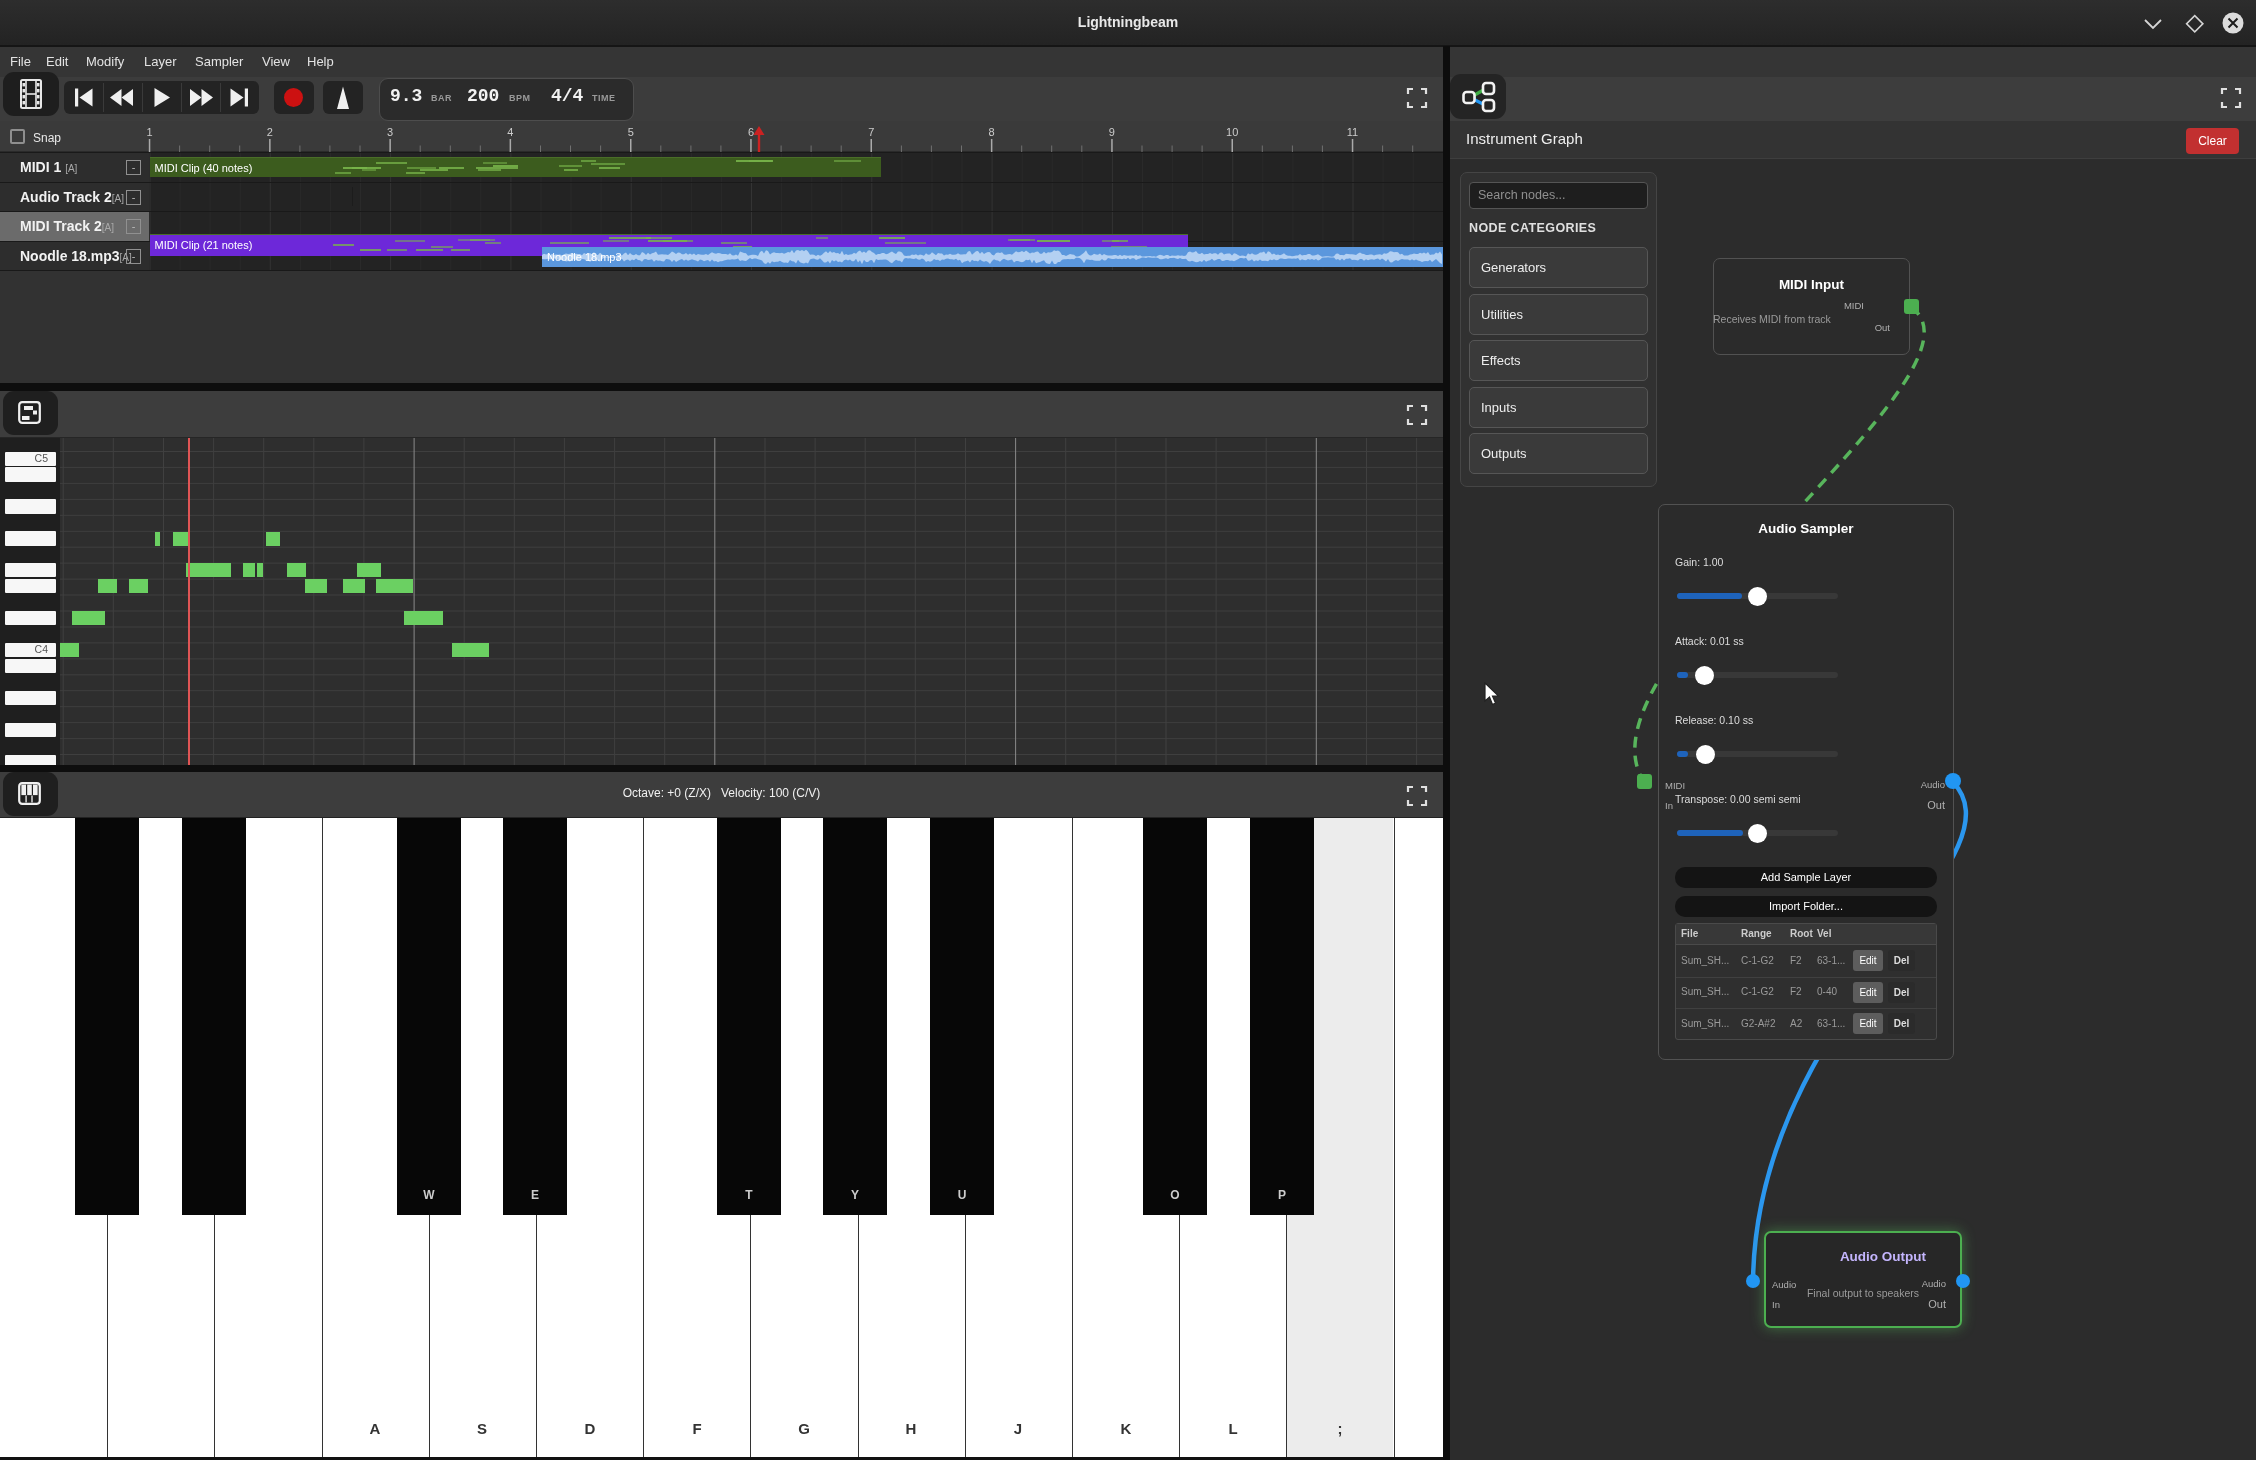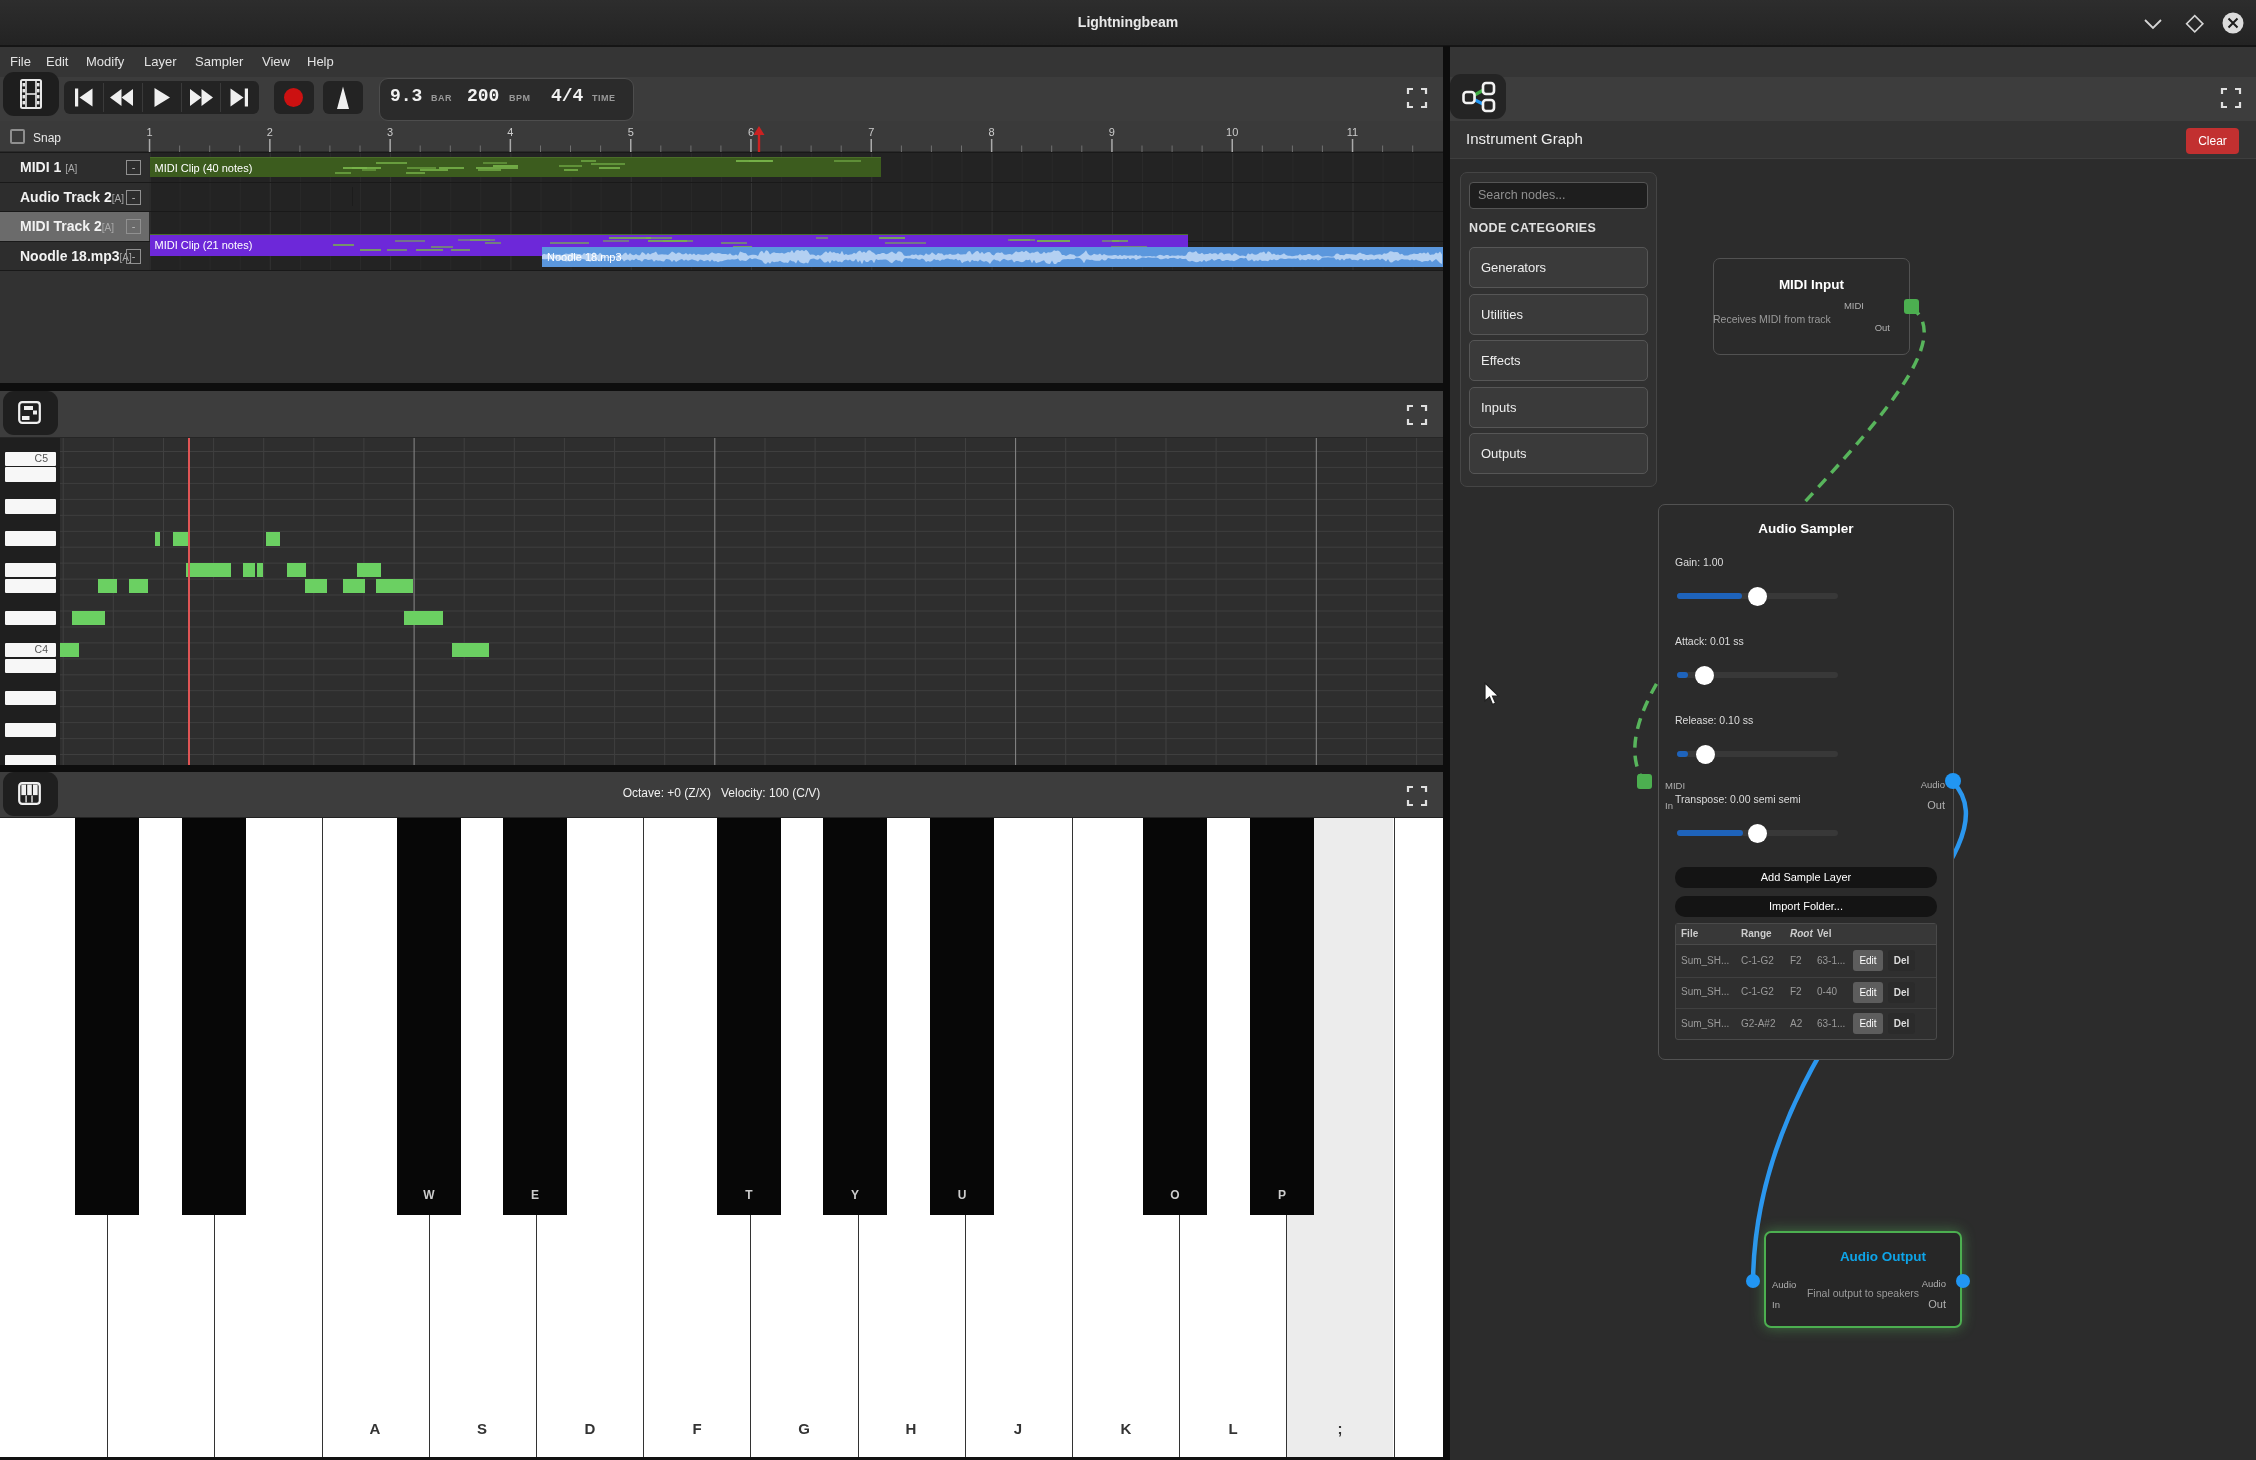--- a/index.html
+++ b/index.html
@@ -473,21 +473,21 @@
 <div class="abs" style="left:1637px;top:774px;width:15px;height:15px;background:#4caf50;border-radius:3px;"></div>
 <div class="abs" style="left:1875px;top:779px;width:70px;text-align:right;color:#b0b0b0;font-size:9.5px;">Audio</div>
 <div class="abs" style="left:1875px;top:799px;width:70px;text-align:right;color:#b0b0b0;font-size:11px;">Out</div>
 <div class="abs" style="left:1945px;top:773px;width:16px;height:16px;background:#2196f3;border-radius:50%;"></div>
 <div class="abs" style="left:1675px;top:867px;width:262px;height:21px;background:#141414;border-radius:10px;color:#ffffff;font-size:11px;text-align:center;line-height:21px;">Add Sample Layer</div>
 <div class="abs" style="left:1675px;top:896px;width:262px;height:21px;background:#141414;border-radius:10px;color:#ffffff;font-size:11px;text-align:center;line-height:21px;">Import Folder...</div>
 <div class="abs" style="left:1675px;top:923px;width:262px;height:117px;border:1px solid #4a4a4a;border-radius:3px;background:#2f2f2f;"></div>
 <div class="abs" style="left:1676px;top:924px;width:260px;height:21px;background:#383838;border-bottom:1px solid #4a4a4a;"></div>
 <div class="abs" style="left:1681px;top:928px;color:#cccccc;font-size:10px;font-weight:bold;">File</div>
 <div class="abs" style="left:1741px;top:928px;color:#cccccc;font-size:10px;font-weight:bold;">Range</div>
-<div class="abs" style="left:1790px;top:928px;color:#cccccc;font-size:10px;font-weight:bold;font-style:italic;">Root</div>
+<div class="abs" style="left:1790px;top:928px;color:#cccccc;font-size:10px;font-weight:bold;">Root</div>
 <div class="abs" style="left:1817px;top:928px;color:#cccccc;font-size:10px;font-weight:bold;">Vel</div>
 <div class="abs" style="left:1681px;top:955px;color:#9a9a9a;font-size:10px;">Sum_SH...</div>
 <div class="abs" style="left:1741px;top:955px;color:#9a9a9a;font-size:10px;">C-1-G2</div>
 <div class="abs" style="left:1790px;top:955px;color:#9a9a9a;font-size:10px;">F2</div>
 <div class="abs" style="left:1817px;top:955px;color:#9a9a9a;font-size:10px;">63-1...</div>
 <div class="abs" style="left:1853px;top:950px;width:30px;height:21px;background:#5d5d5d;border-radius:3px;color:#ffffff;font-size:10px;text-align:center;line-height:21px;">Edit</div>
 <div class="abs" style="left:1888px;top:950px;width:27px;height:21px;background:#2b2b2b;border-radius:3px;color:#dddddd;font-size:10px;text-align:center;line-height:21px;font-weight:bold;">Del</div>
 <div class="abs" style="left:1676px;top:977px;width:260px;height:1px;background:#404040;"></div>
 <div class="abs" style="left:1681px;top:986px;color:#9a9a9a;font-size:10px;">Sum_SH...</div>
 <div class="abs" style="left:1741px;top:986px;color:#9a9a9a;font-size:10px;">C-1-G2</div>
@@ -496,21 +496,21 @@
 <div class="abs" style="left:1853px;top:982px;width:30px;height:21px;background:#5d5d5d;border-radius:3px;color:#ffffff;font-size:10px;text-align:center;line-height:21px;">Edit</div>
 <div class="abs" style="left:1888px;top:982px;width:27px;height:21px;background:#2b2b2b;border-radius:3px;color:#dddddd;font-size:10px;text-align:center;line-height:21px;font-weight:bold;">Del</div>
 <div class="abs" style="left:1676px;top:1008px;width:260px;height:1px;background:#404040;"></div>
 <div class="abs" style="left:1681px;top:1018px;color:#9a9a9a;font-size:10px;">Sum_SH...</div>
 <div class="abs" style="left:1741px;top:1018px;color:#9a9a9a;font-size:10px;">G2-A#2</div>
 <div class="abs" style="left:1790px;top:1018px;color:#9a9a9a;font-size:10px;">A2</div>
 <div class="abs" style="left:1817px;top:1018px;color:#9a9a9a;font-size:10px;">63-1...</div>
 <div class="abs" style="left:1853px;top:1013px;width:30px;height:21px;background:#5d5d5d;border-radius:3px;color:#ffffff;font-size:10px;text-align:center;line-height:21px;">Edit</div>
 <div class="abs" style="left:1888px;top:1013px;width:27px;height:21px;background:#2b2b2b;border-radius:3px;color:#dddddd;font-size:10px;text-align:center;line-height:21px;font-weight:bold;">Del</div>
 <div class="abs" style="left:1764px;top:1231px;width:198px;height:97px;background:#272727;border:2px solid #4caf50;border-radius:7px;box-shadow:0 0 14px rgba(90,200,95,0.45);"></div>
-<div class="abs" style="left:1764px;top:1249px;width:238px;text-align:center;color:#0ea5e9;font-size:13.5px;font-weight:bold;">Audio Output</div>
+<div class="abs" style="left:1764px;top:1249px;width:238px;text-align:center;color:#c4b5fd;font-size:13.5px;font-weight:bold;">Audio Output</div>
 <div class="abs" style="left:1772px;top:1279px;color:#b0b0b0;font-size:9.5px;">Audio</div>
 <div class="abs" style="left:1772px;top:1299px;color:#b0b0b0;font-size:9.5px;">In</div>
 <div class="abs" style="left:1764px;top:1287px;width:198px;text-align:center;color:#9a9a9a;font-size:10.5px;">Final output to speakers</div>
 <div class="abs" style="left:1876px;top:1278px;width:70px;text-align:right;color:#b0b0b0;font-size:9.5px;">Audio</div>
 <div class="abs" style="left:1876px;top:1298px;width:70px;text-align:right;color:#b0b0b0;font-size:11px;">Out</div>
 <div class="abs" style="left:1746px;top:1274px;width:14px;height:14px;background:#2196f3;border-radius:50%;"></div>
 <div class="abs" style="left:1956px;top:1274px;width:14px;height:14px;background:#2196f3;border-radius:50%;"></div>
 <svg class="abs" style="left:1483px;top:682px;" width="20" height="26" viewBox="0 0 20 26">
 <path d="M2 1 L2 19 L6.5 15 L9.5 22.5 L12.5 21 L9.5 14 L15.5 14 Z" fill="#ffffff" stroke="#222222" stroke-width="1.2"></path>
   </svg>

